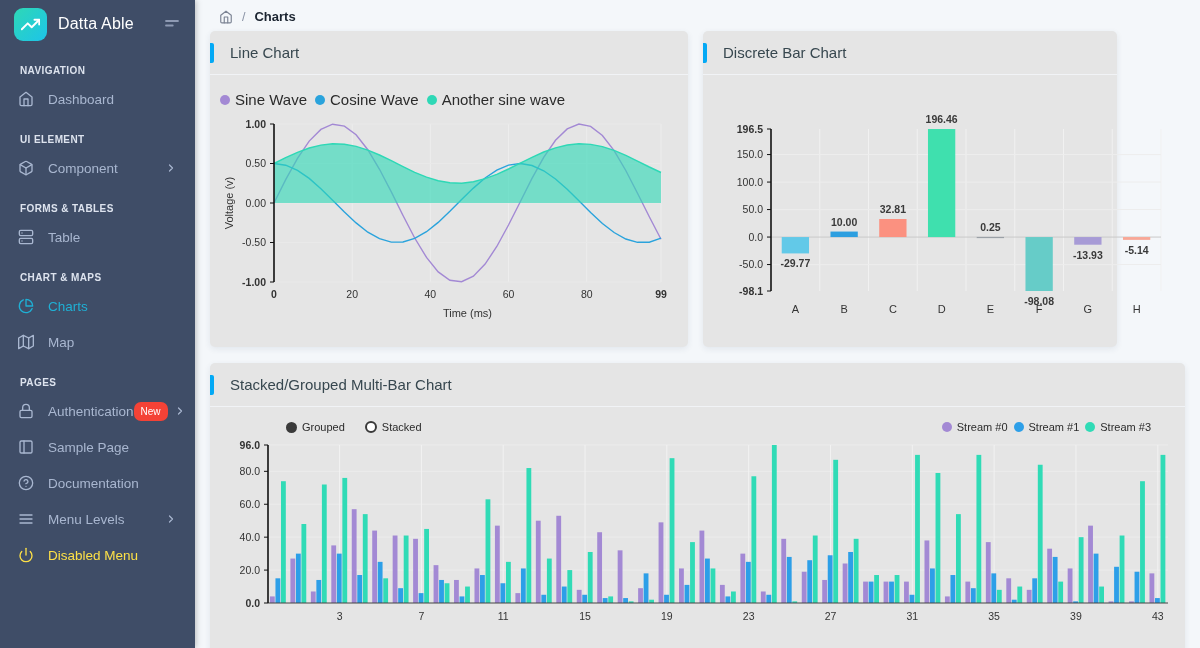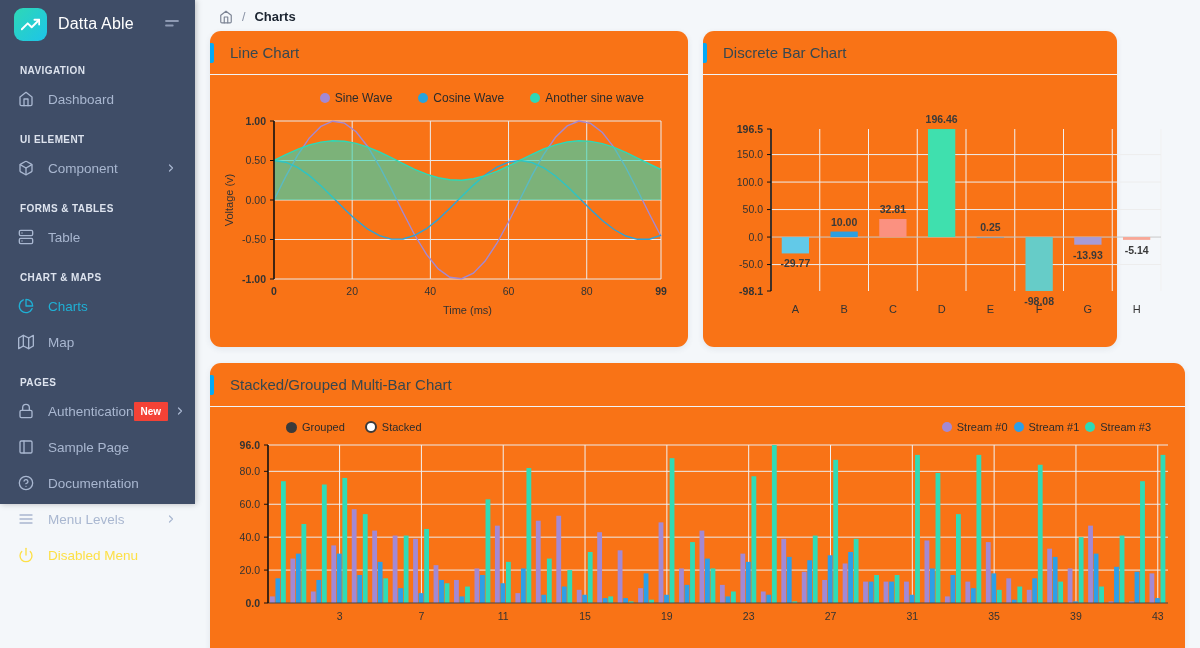--- a/index.html
+++ b/index.html
@@ -1,51 +1,51 @@
 <!DOCTYPE html>
 <html><head>
 <meta charset="utf-8">
 <style>
   html,body{margin:0;padding:0}
   body{width:1200px;height:648px;overflow:hidden;display:flex;background:#f4f7fa;
        font-family:"Liberation Sans",sans-serif;color:#333}
   svg{font-family:inherit}
 
   
-  .sidebar{width:195px;min-width:195px;height:504px;background:#3f4d67;box-shadow:1px 0 6px rgba(0,0,0,.25);z-index:2}
+  .sidebar{width:195px;min-width:195px;height:648px;background:#3f4d67;box-shadow:1px 0 6px rgba(0,0,0,.25);z-index:2}
   .logo-row{display:flex;align-items:center;height:48px;padding:0 14px}
   .logo-icon{width:33px;height:33px;border-radius:9px;background:linear-gradient(135deg,#2ed8b6,#1dc4e9);
              display:flex;align-items:center;justify-content:center;flex:none}
   .brand{color:#fff;font-size:16px;margin-left:11px;letter-spacing:.2px}
   .menu-toggle{margin-left:auto;color:#8e9ab3;display:flex;cursor:pointer}
   .caption{font-size:10px;font-weight:bold;color:#dde3ee;text-transform:uppercase;letter-spacing:.4px;
            padding:17px 20px 5px 20px}
   .nav-item{display:flex;align-items:center;height:36px;padding:0 18px;font-size:13.5px;color:#a9b7d0;cursor:pointer}
   .nav-item .ic{display:flex;width:17px;margin-right:13px;flex:none}
   .nav-item.active{color:#1fb0d5}
   .nav-item.disabled{color:#fde047}
   .chev{margin-left:auto;display:flex;color:#a9b7d0}
-  .badge-new{margin-left:auto;background:#f44236;color:#fff;font-size:10px;font-weight:bold;
-             padding:4px 7px;border-radius:1px}
+  .badge-new{margin-left:auto;background:#f44236;color:#fff;font-size:10px;font-weight:normal;
+             padding:4px 7px;border-radius:7px}
   .badge-new + .chev{margin-left:6px}
 
   
   .main{flex:1;height:648px;overflow:hidden}
   .breadcrumb{display:flex;align-items:center;gap:9px;padding:9px 24px 7px 24px;font-size:12.5px;color:#8a93a5}
   .breadcrumb .current{color:#1b2430;font-weight:bold;font-size:13px}
   .cards-row{display:flex;gap:15px;padding:0 15px}
-  .card{background:#f97316;border-radius:11px;box-shadow:0 2px 6px rgba(46,61,98,.09)}
+  .card{background:#e5e5e5;border-radius:5px;box-shadow:0 2px 6px rgba(46,61,98,.09)}
   .card-header{position:relative;padding:13px 20px;border-bottom:1px solid #f1f3f6;font-size:15px;color:#37474f}
   .accent{position:absolute;left:0;top:12px;width:4px;height:20px;background:#04a9f5;border-radius:0 2px 2px 0}
   .card-body{padding:8px 10px 10px 10px}
   .card-line{width:478px}
   .card-bar{width:414px}
   .card-multi{width:975px;margin:16px 15px 0 15px;height:300px}
 
-  .legend-row{display:flex;justify-content:flex-end;gap:26px;padding:8px 34px 2px 0;font-size:12px;color:#2b2b2b}
+  .legend-row{display:flex;gap:8px;padding:8px 34px 2px 0;font-size:15px;color:#2b2b2b}
   .legend-item{display:flex;align-items:center;gap:5px;cursor:pointer}
   .dot{width:10px;height:10px;border-radius:50%;flex:none}
   .dot-sine{background:#a389d4}.dot-cos{background:#2aa3dc}.dot-another{background:#2ed8b6}
   .dot-s0{background:#a389d4}.dot-s1{background:#2d9fe8}.dot-s3{background:#30dbb6}
 
   .controls-row{display:flex;align-items:center;justify-content:space-between;padding:6px 24px 2px 66px;
                 font-size:11px;color:#2b2b2b}
   .controls-left{display:flex;gap:20px}
   .radio-dot{width:11px;height:11px;border-radius:50%;background:#3a3a3a;flex:none}
   .radio-dot.hollow{background:#fff;border:2px solid #3a3a3a;width:8px;height:8px}

